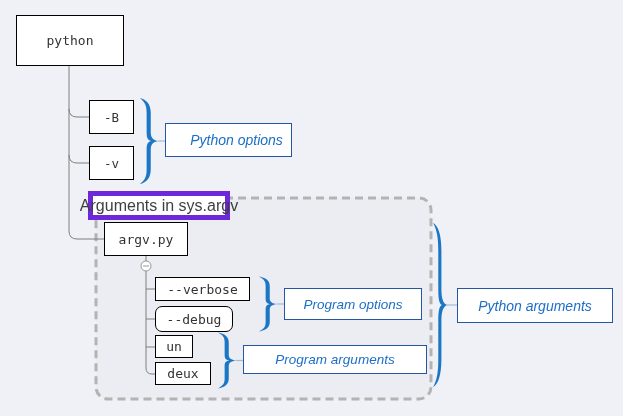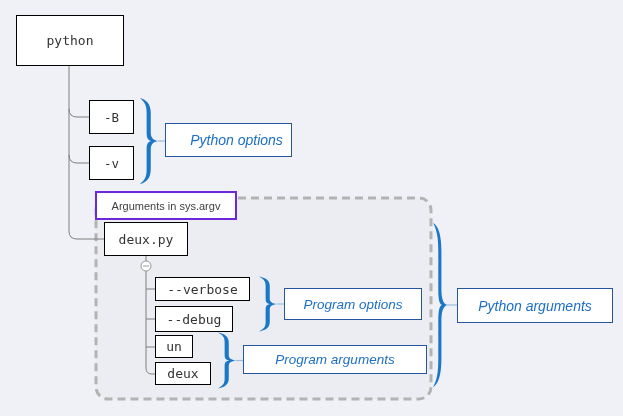--- a/index.html
+++ b/index.html
@@ -31,26 +31,25 @@
     justify-content: center;
     white-space: nowrap;
   }
   .node {
     border: 1px solid #000000;
     color: #333333;
     font-family: "DejaVu Sans Mono", "Liberation Mono", monospace;
     font-size: 13px;
   }
   .group-title {
-    border: 2px solid #6d28d9;
+    border: 5px solid #6d28d9;
     color: #3f3f3f;
     font-family: "Liberation Sans", "DejaVu Sans", sans-serif;
-    font-size: 11px;
+    font-size: 16px;
     z-index: 3;
-    margin-left: 7px;
   }
   .label-box {
     border: 1px solid #2456a2;
     color: #1c6ec6;
     font-family: "Liberation Sans", "DejaVu Sans", sans-serif;
     font-style: italic;
     font-size: 13.5px;
     z-index: 3;
   }
   .nodes-layer { position: absolute; left: 0; top: 0; width: 100%; height: 100%; z-index: 2; }
@@ -108,28 +107,28 @@
 
     <div class="box node" style="left:89px; top:100px; width:45px; height:34px; font-size:12.5px;">
       <span>-B</span>
     </div>
 
     <div class="box node" style="left:89px; top:146px; width:45px; height:34px; font-size:12.5px;">
       <span>-v</span>
     </div>
 
     <div class="box node" style="left:104px; top:222px; width:84px; height:34px;">
-      <span>deux.py</span>
+      <span>argv.py</span>
     </div>
 
     <div class="box node" style="left:155px; top:277px; width:95px; height:24px;">
       <span>--verbose</span>
     </div>
 
-    <div class="box node" style="left:155px; top:306px; width:78px; height:26px;">
+    <div class="box node" style="left:155px; top:306px; width:78px; height:26px;border-radius:7px;">
       <span>--debug</span>
     </div>
 
     <div class="box node" style="left:155px; top:335px; width:38px; height:23px;">
       <span>un</span>
     </div>
 
     <div class="box node" style="left:155px; top:362px; width:56px; height:23px;">
       <span>deux</span>
     </div>

